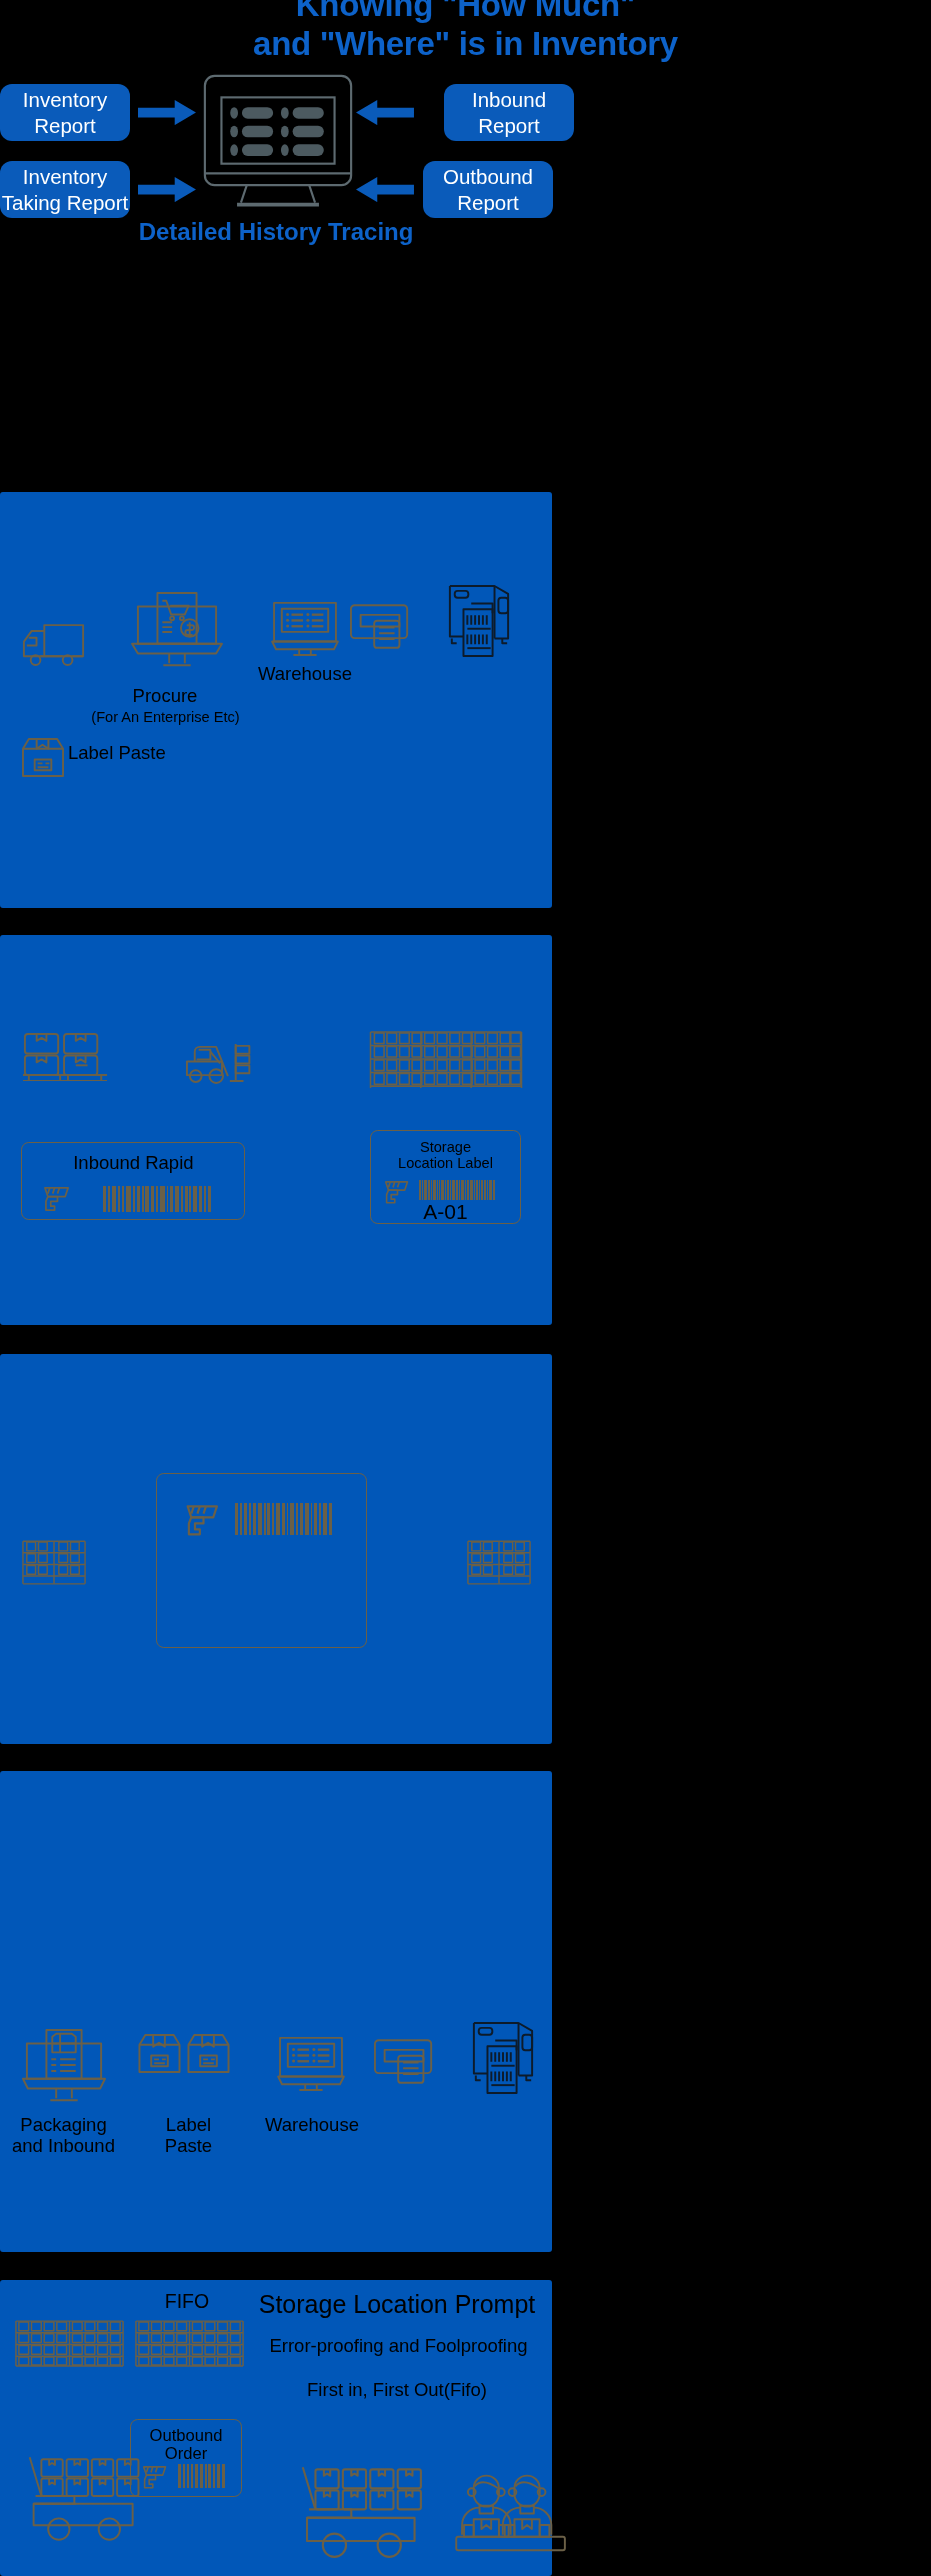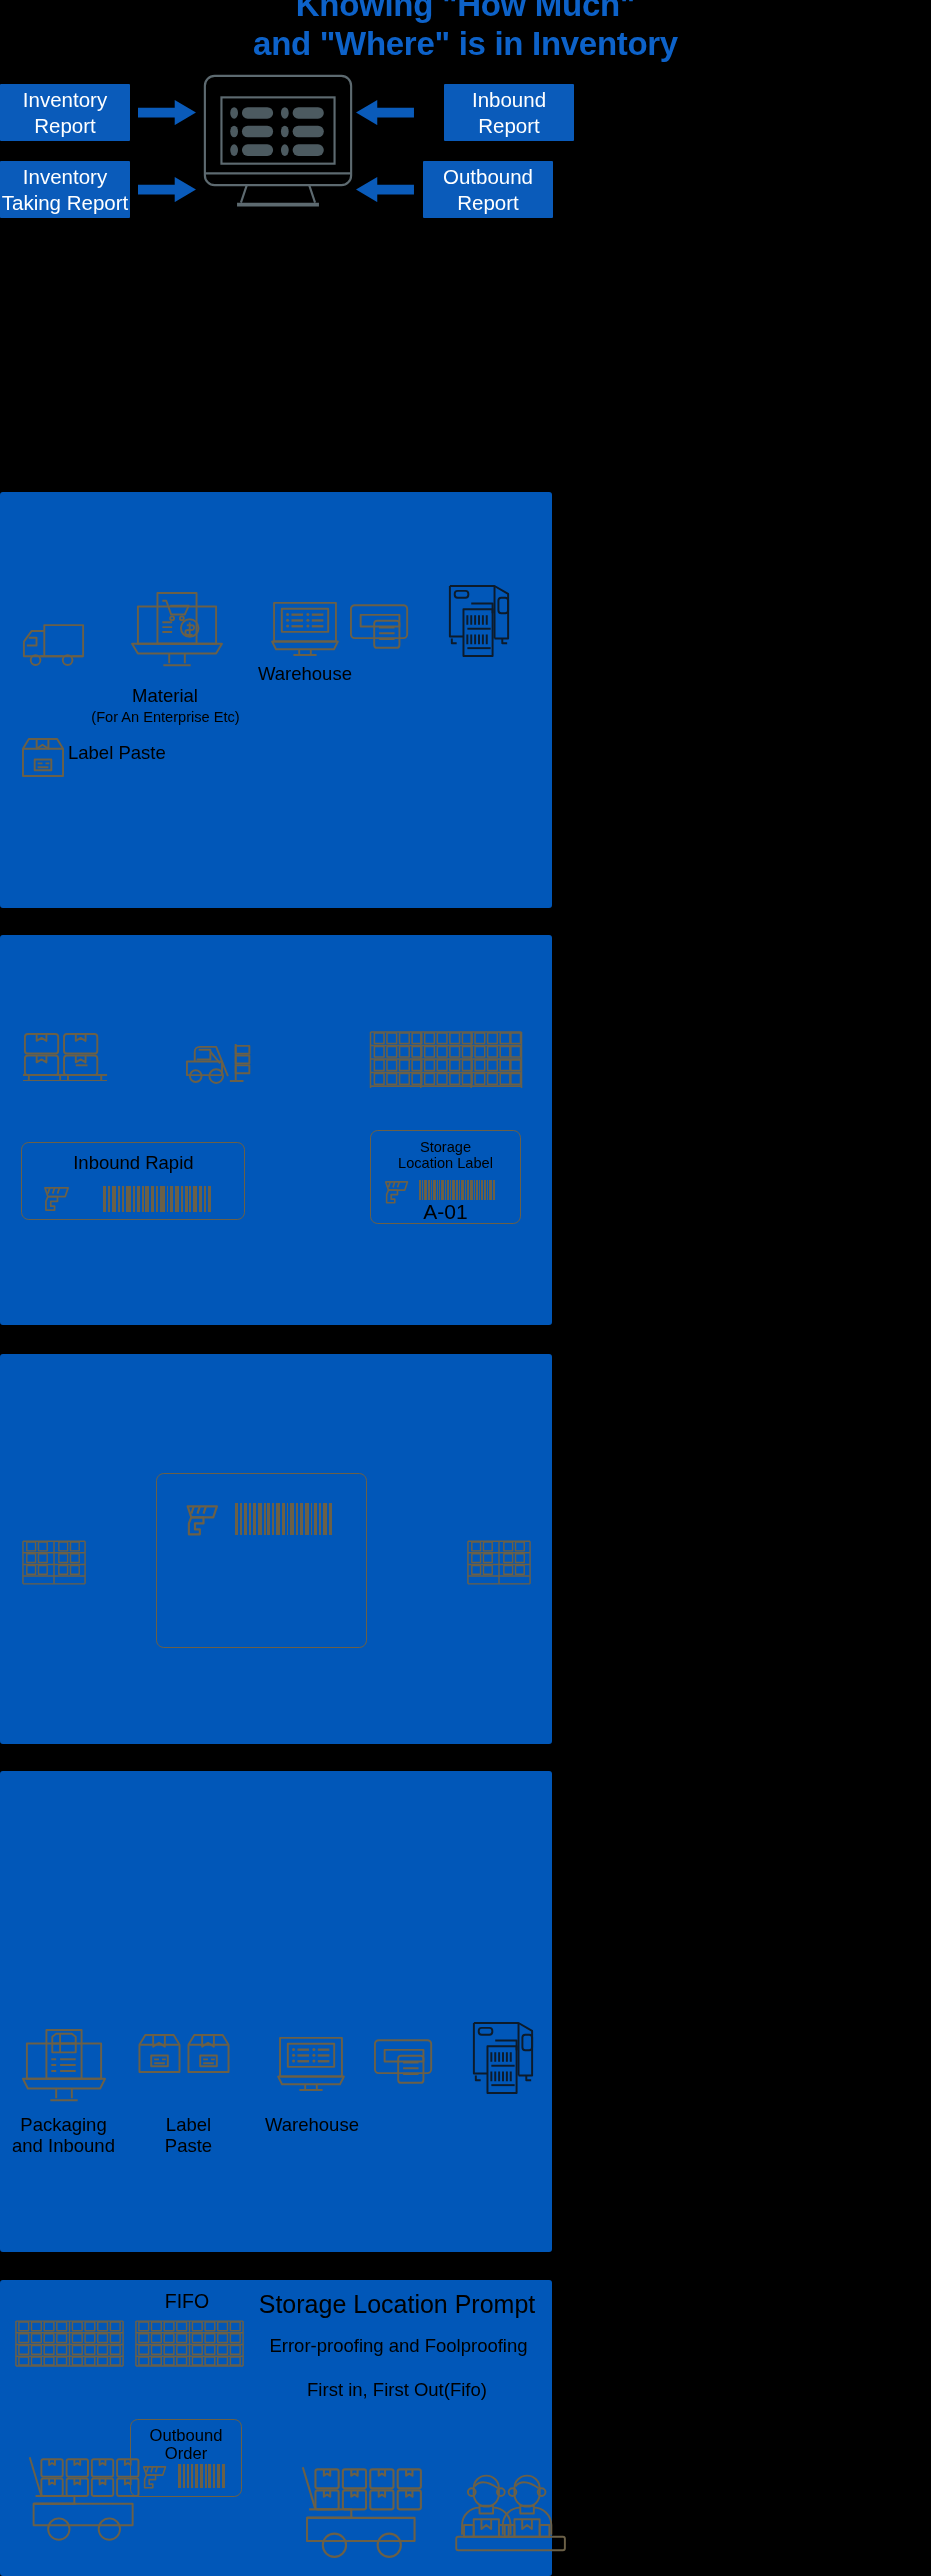--- a/index.html
+++ b/index.html
@@ -35,21 +35,21 @@
     position: absolute;
     background: #0a5bba;
     color: #ffffff;
     font-size: 20.5px;
     line-height: 1.25;
     text-align: center;
     display: flex;
     align-items: center;
     justify-content: center;
     white-space: pre-line;
-    border-radius: 1px;
+    border-radius: 12px;
   }
   .fb-inv-report   { left: 0px;   top: 84px;  width: 130px; height: 57px; }
   .fb-inv-taking   { left: 0px;   top: 161px; width: 130px; height: 57px; }
   .fb-inbound      { left: 444px; top: 84px;  width: 130px; height: 57px; }
   .fb-outbound     { left: 423px; top: 161px; width: 130px; height: 57px; }
 
   .arrow { position: absolute; width: 58px; height: 25px; }
   .ar-1 { left: 138px; top: 100px; }
   .ar-2 { left: 138px; top: 177px; }
   .ar-3 { left: 356px; top: 100px; }
@@ -168,20 +168,21 @@
         <ellipse cx="87" cy="60" rx="4" ry="6"></ellipse>
         <rect x="95" y="54" width="32" height="12" rx="6"></rect>
         <ellipse cx="35" cy="79" rx="4" ry="6"></ellipse>
         <rect x="43" y="73" width="32" height="12" rx="6"></rect>
         <ellipse cx="87" cy="79" rx="4" ry="6"></ellipse>
         <rect x="95" y="73" width="32" height="12" rx="6"></rect>
       </g>
     </svg>
   </div>
 
+  <div class="tracing-label">Detailed History Tracing</div>
 </div>
 
 <div class="panel p2">
 
   <div class="ico" style="left:21.4px; top:127px; width:66px; height:53px;">
     <svg viewBox="0 0 68 54">
         <g fill="none" stroke="#6b6047" stroke-width="2" stroke-linejoin="round">
       <rect x="24" y="6" width="40" height="32"></rect>
       <path d="M24 12 H11 L3 23 V38 H24"></path>
       <path d="M8 19 h8 v8 h-10"></path>
@@ -257,21 +258,21 @@
       <path d="M26 26 h22 v10"></path>
       <rect x="18" y="32" width="30" height="48"></rect>
       <path d="M22 38 v10 M26 38 v10 M30 38 v10 M34 38 v10 M38 38 v10 M42 38 v10"></path>
       <path d="M22 52 h24"></path>
       <path d="M22 58 v10 M26 58 v10 M30 58 v10 M34 58 v10 M38 58 v10 M42 58 v10"></path>
       <path d="M22 72 h24"></path>
     </g>
       </svg>
   </div>
 
-  <div class="cap" style="left:97px; top:193px; width:136px; font-size:18.5px;">Material</div>
+  <div class="cap" style="left:97px; top:193px; width:136px; font-size:18.5px;">Procure</div>
   <div class="cap" style="left:73px; top:217px; width:185px; font-size:14.6px;">(For An Enterprise Etc)</div>
   <div class="cap" style="left:237px; top:171px; width:136px; font-size:18.5px;">Warehouse</div>
 
   <div class="ico" style="left:19.5px; top:244px; width:46px; height:43px;">
     <svg viewBox="0 0 47 44">
         <g fill="none" stroke="#6b6047" stroke-width="2" stroke-linejoin="round">
       <path d="M3 13 L9 3 h29 l6 10 v28 H3 z"></path>
       <path d="M3 13 h41"></path>
       <path d="M17 3 v10 l6 -4 l6 4 V3"></path>
       <rect x="15" y="24" width="17" height="11"></rect>

